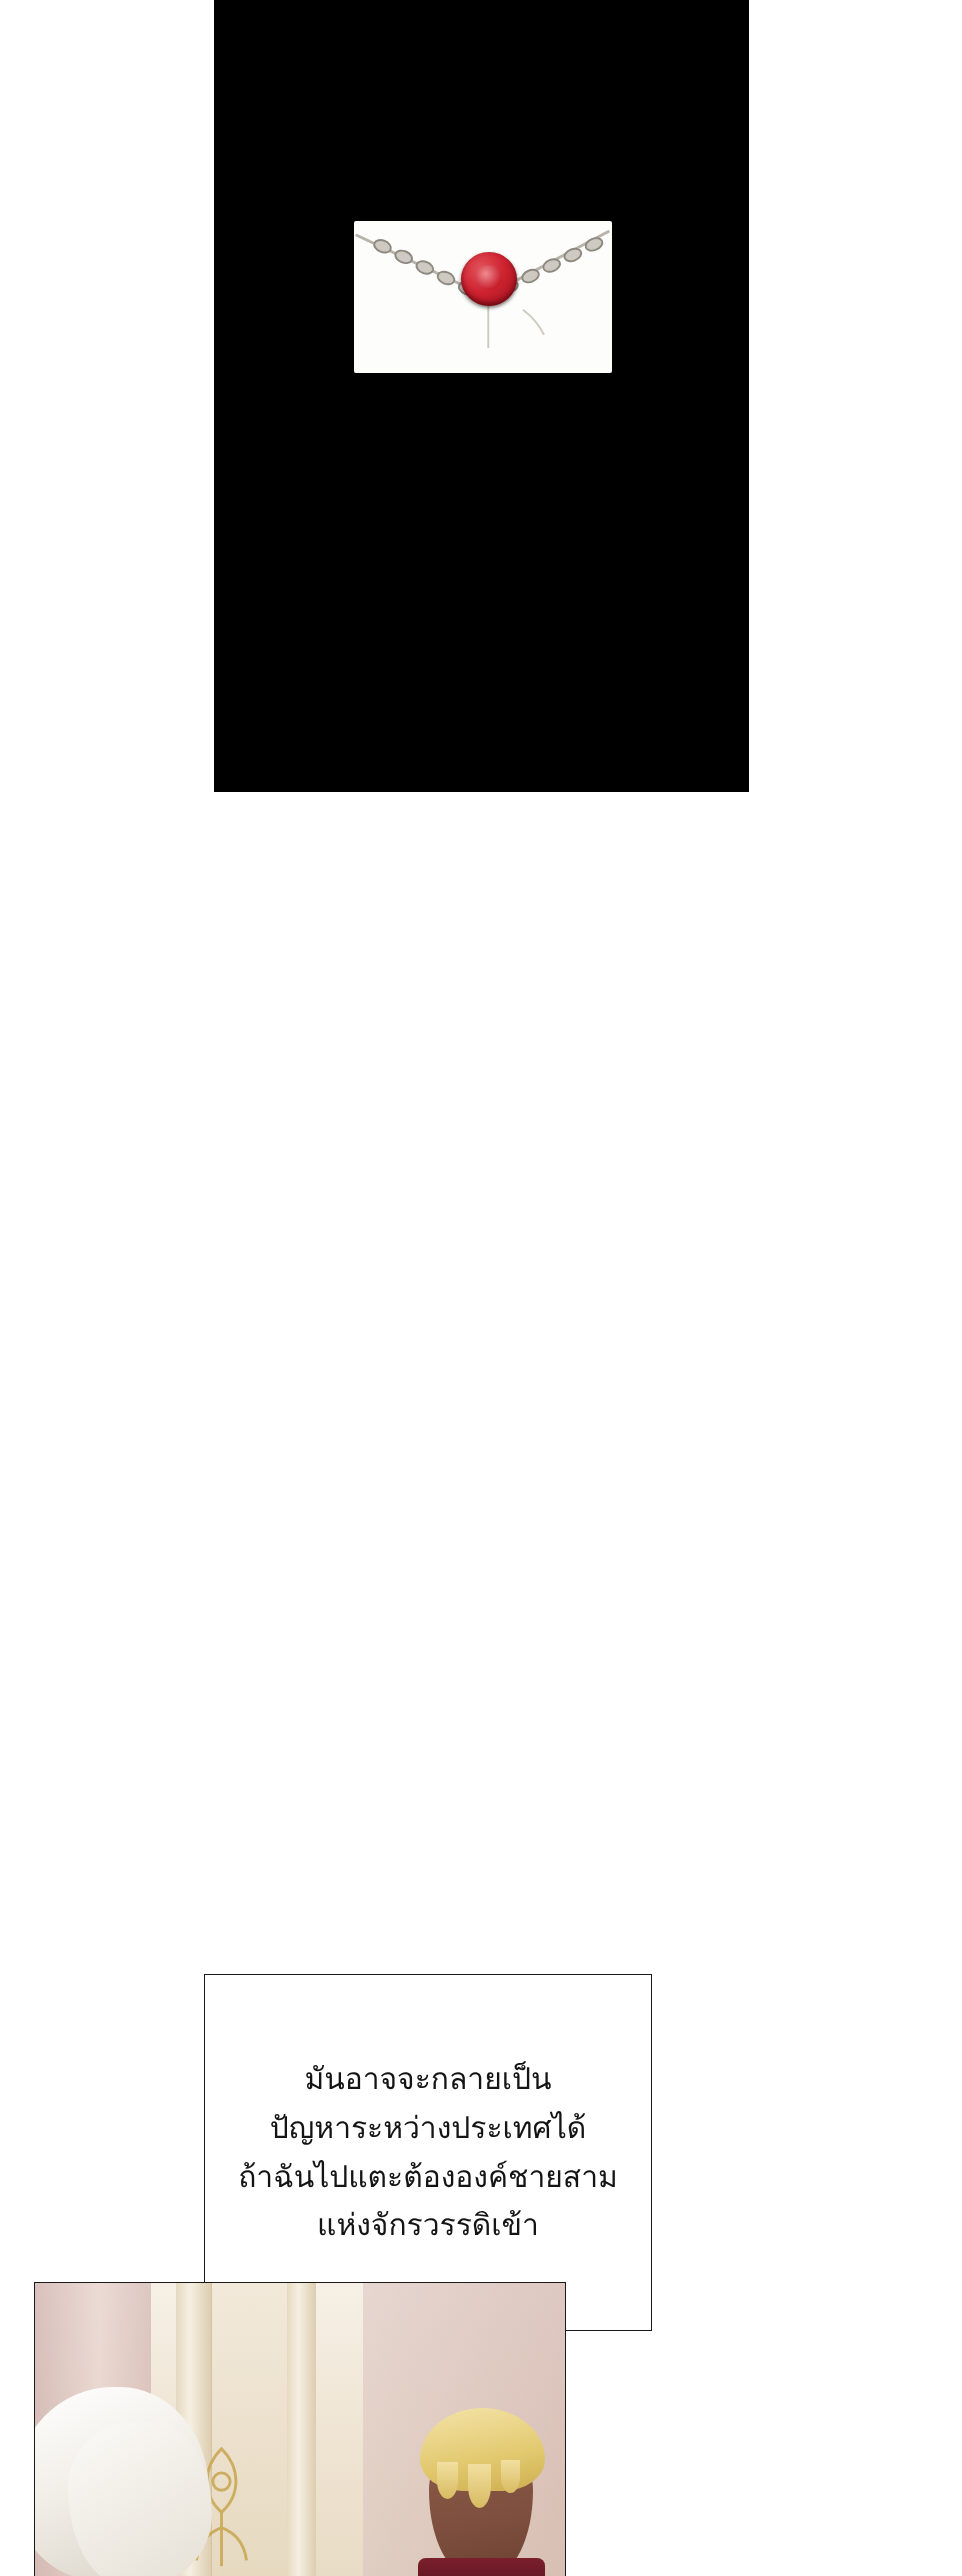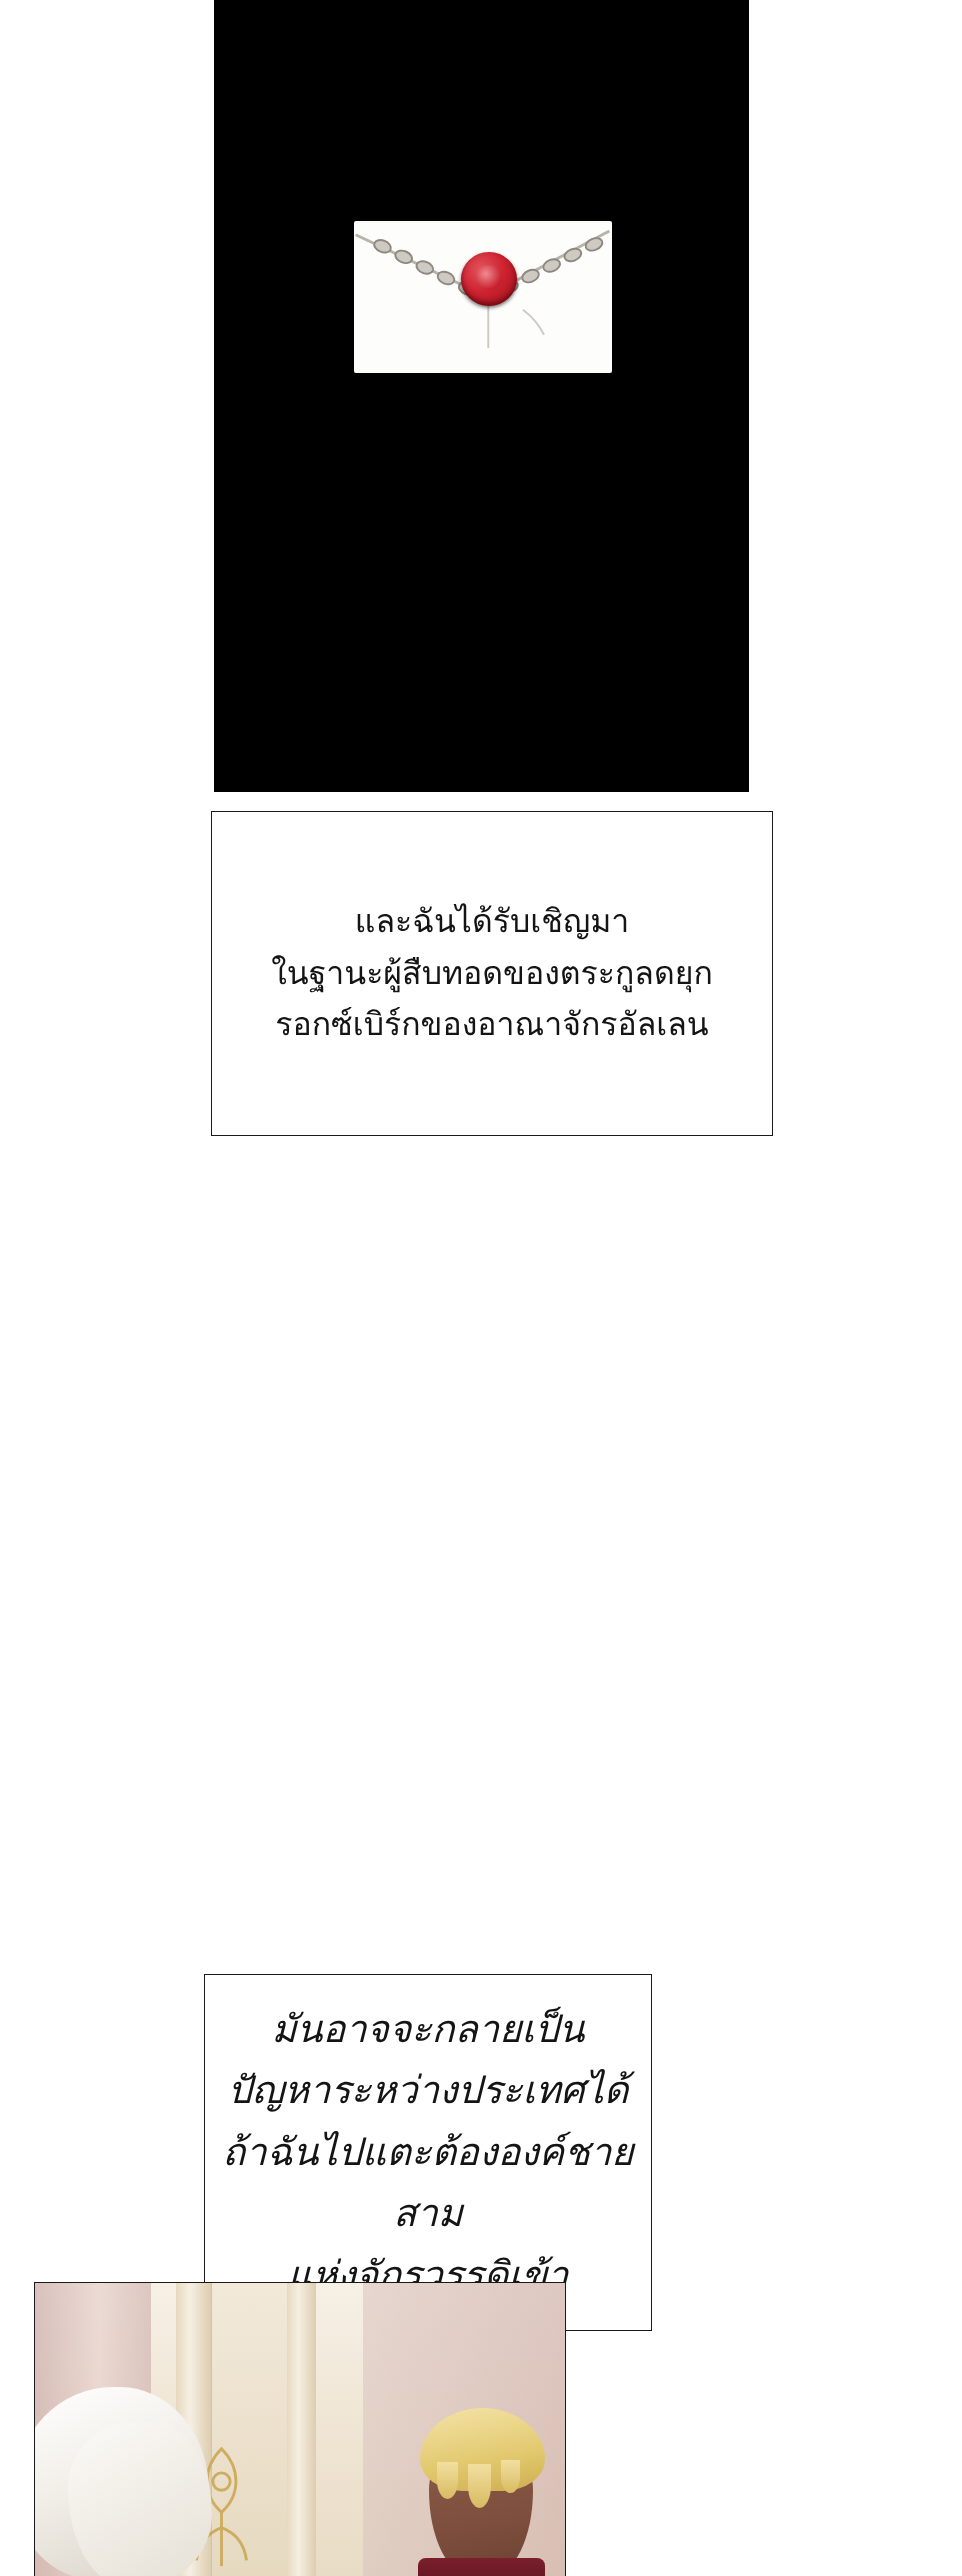--- a/index.html
+++ b/index.html
@@ -106,22 +106,21 @@
     font-size: 32px;
   }
 
   .caption-2 {
     left: 204px;
     top: 1974px;
     width: 448px;
     height: 357px;
   }
   .caption-2 .caption-text {
-    font-size: 38px;
-    font-style: italic;
+    font-size: 30px;
   }
 
   
   .panel-scene {
     position: absolute;
     left: 34px;
     top: 2282px;
     width: 532px;
     height: 294px;
     overflow: hidden;
@@ -276,25 +275,20 @@
           <ellipse cx="238" cy="53" rx="9" ry="6" transform="rotate(-22 238 53)"></ellipse>
           <ellipse cx="260" cy="42" rx="9" ry="6" transform="rotate(-22 260 42)"></ellipse>
         </g>
         <path d="M150,100 L150,150" stroke="#cfcac1" stroke-width="2" fill="none"></path>
         <path d="M186,110 q14,10 22,26" stroke="#cfcac1" stroke-width="2" fill="none"></path>
       </svg>
       <div class="wax-seal"></div>
     </div>
   </div>
 
-  <div class="caption-box caption-1">
-    <div class="caption-text">และฉันได้รับเชิญมา
-ในฐานะผู้สืบทอดของตระกูลดยุก
-รอกซ์เบิร์กของอาณาจักรอัลเลน</div>
-  </div>
 
   <div class="caption-box caption-2">
     <div class="caption-text">มันอาจจะกลายเป็น
 ปัญหาระหว่างประเทศได้
 ถ้าฉันไปแตะต้ององค์ชายสาม
 แห่งจักรวรรดิเข้า</div>
   </div>
 
   <div class="panel-scene">
     <div class="scene-bg"></div>

